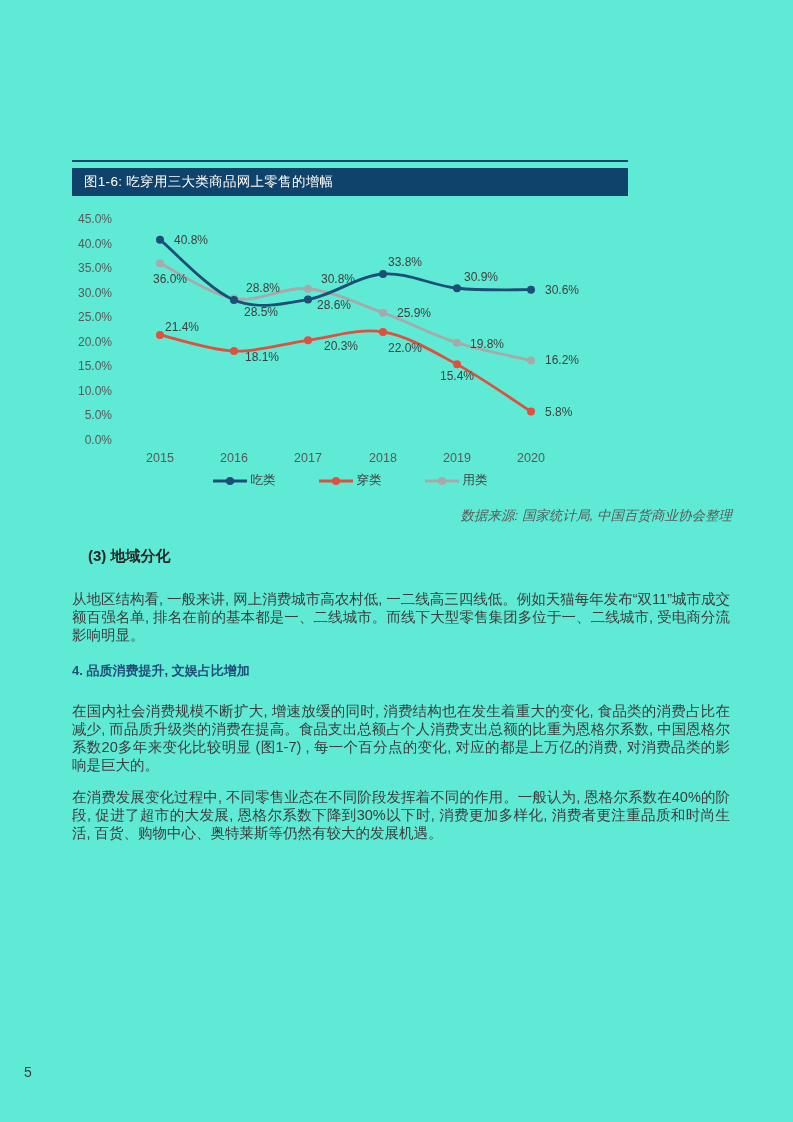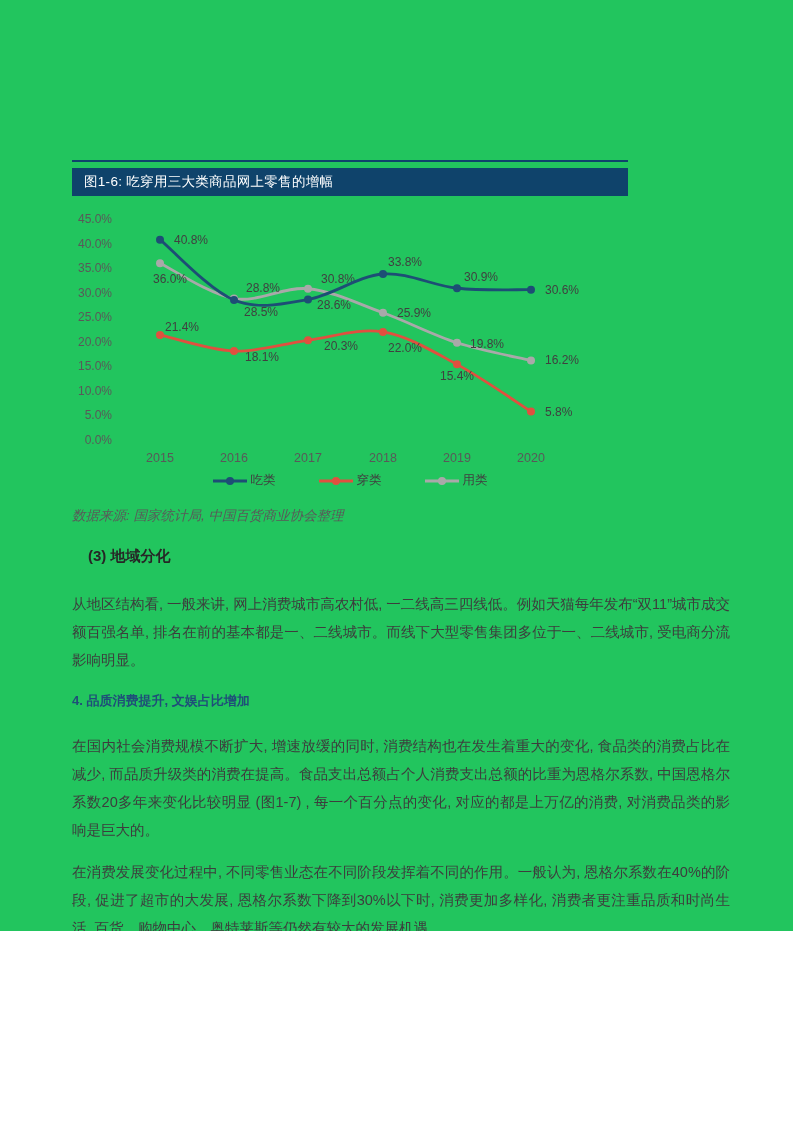--- a/index.html
+++ b/index.html
@@ -1,21 +1,21 @@
 <!DOCTYPE html>
 <html><head>
 <meta charset="utf-8">
 <style>
   * { box-sizing: border-box; }
   html, body { margin: 0; padding: 0; background: #ffffff; }
   .page {
     position: relative;
     width: 793px;
-    height: 931px;
-    background: #22c55e;
+    height: 1122px;
+    background: #5eead4;
     overflow: hidden;
     font-family: "Liberation Sans", "DejaVu Sans", sans-serif;
     color: #3d3d3d;
   }
   .content {
     position: absolute;
     left: 72px;
     top: 160px;
     width: 660px;
   }
@@ -49,32 +49,33 @@
     gap: 43px;
     margin-top: 2px;
   }
   .legend-item { display: flex; align-items: center; gap: 4px; font-size: 12.5px; color: #404040; }
   .legend-item svg { display: block; }
   .source-note {
     margin-top: 18px;
     font-style: italic;
     font-size: 13.5px;
     color: #595959;
+    text-align: right;
   }
   .h3-heading {
     margin: 22px 0 0 16px;
     font-size: 15px;
     font-weight: bold;
     color: #262626;
   }
   .body-para {
     margin: 24px 0 0 0;
     width: 658px;
     font-size: 14.5px;
-    line-height: 28px;
+    line-height: 18px;
     text-align: justify;
     color: #3d3d3d;
   }
   .body-para.tight { margin-top: 22px; }
   .body-para.tighter { margin-top: 14px; }
   .h2-heading {
     margin: 18px 0 0 0;
     font-size: 13px;
     font-weight: bold;
     color: #1f4e79;

